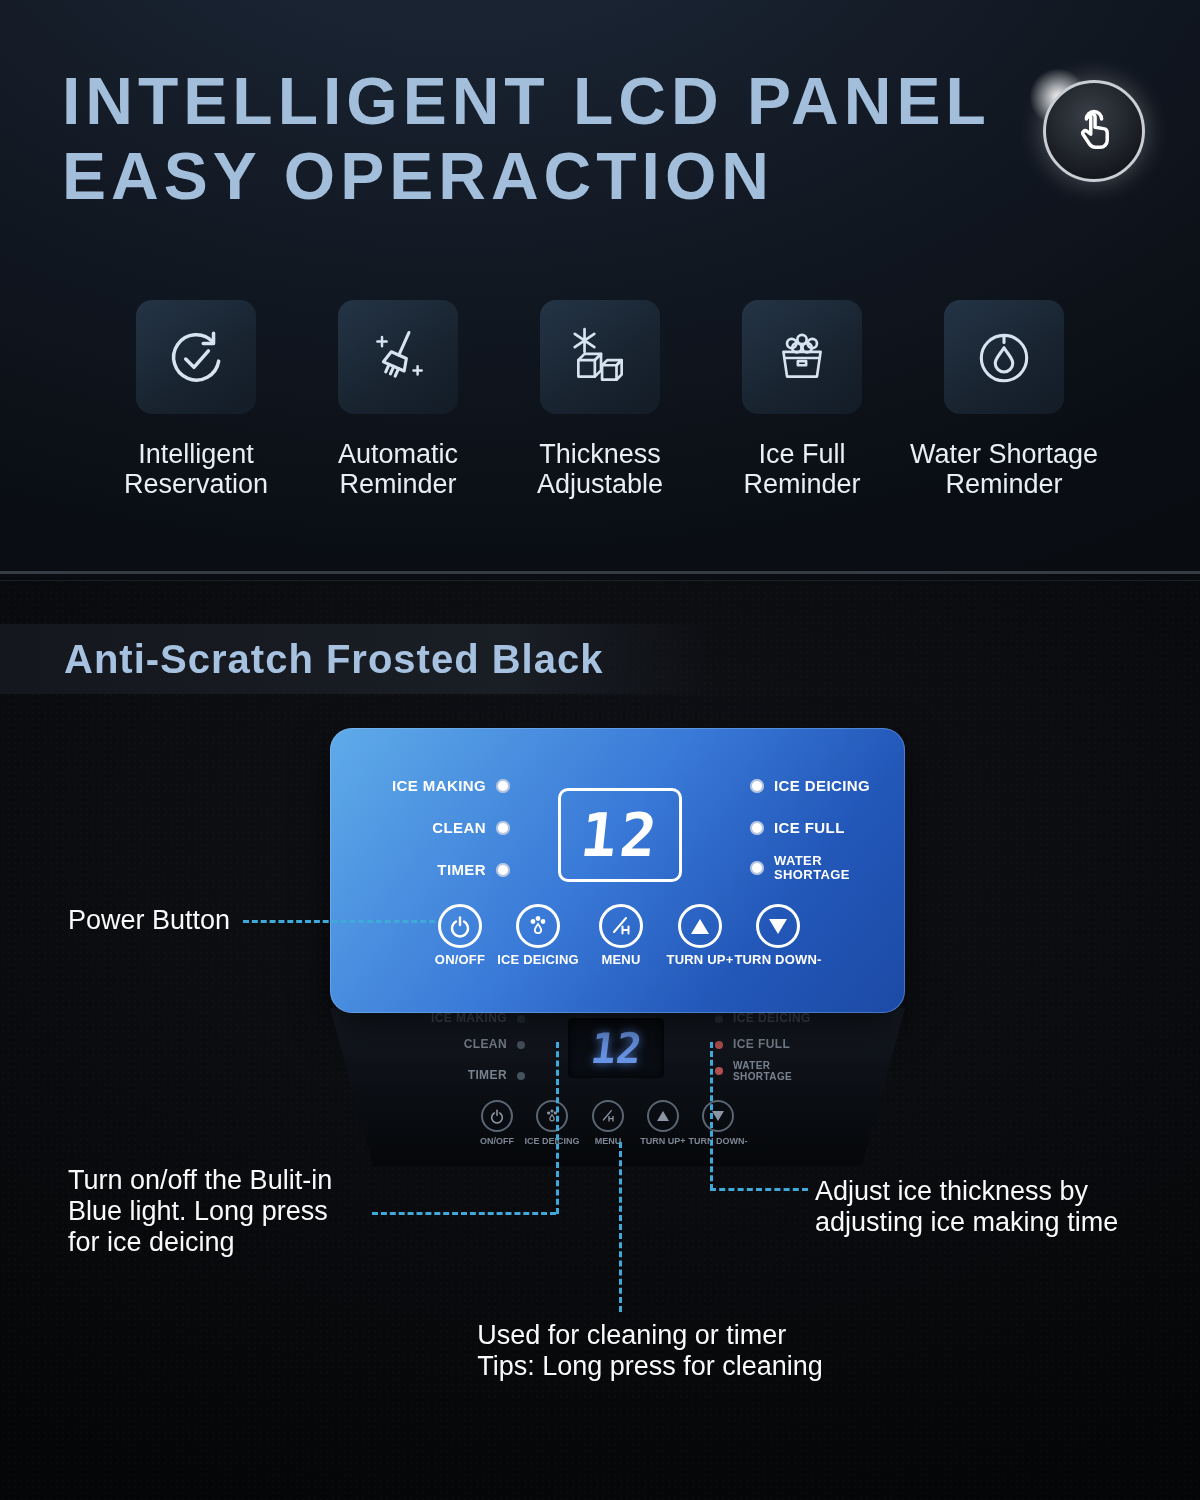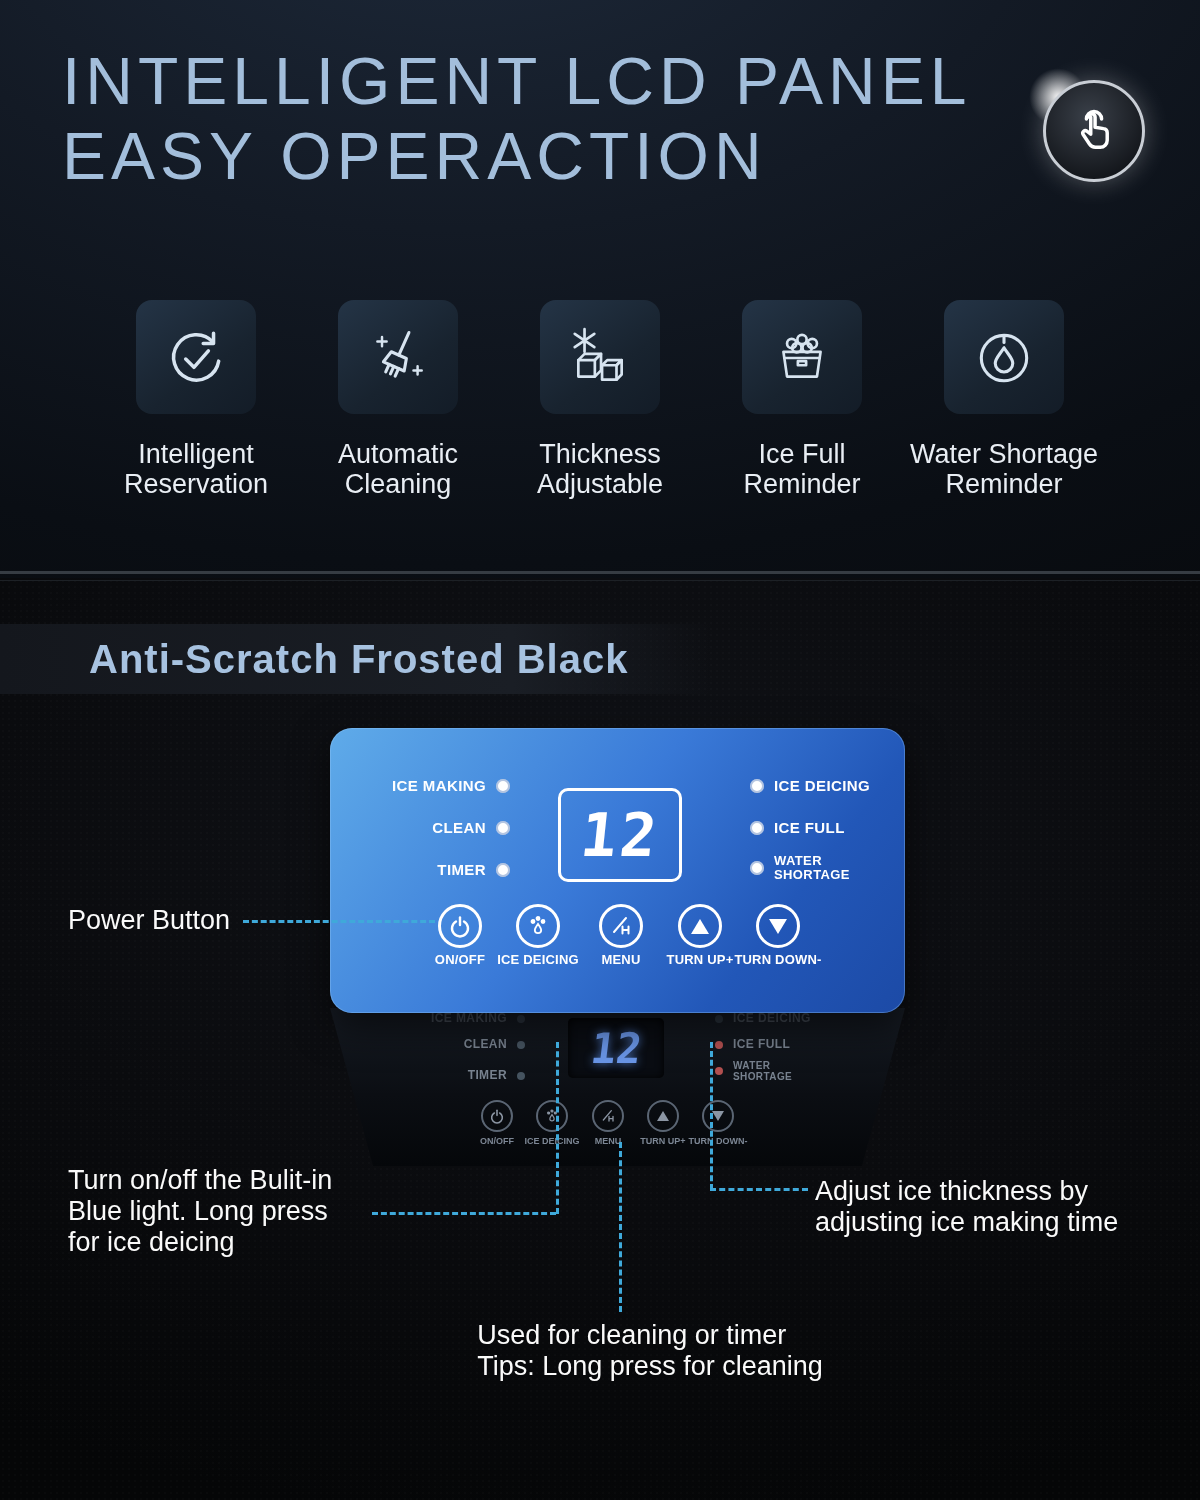--- a/index.html
+++ b/index.html
@@ -10,41 +10,41 @@
   .top-bg { position:absolute; left:0; top:0; width:1200px; height:578px;
     background: radial-gradient(130% 170% at 38% -25%, #1e2a3b 0%, #131a25 38%, #0a0e14 72%, #07090c 100%); }
   .bottom-bg { position:absolute; left:0; top:578px; width:1200px; height:922px;
     background: radial-gradient(95% 75% at 50% 28%, #101217 0%, #0a0b0e 55%, #050607 100%); }
   .bottom-bg::after { content:""; position:absolute; inset:0;
     background-image: radial-gradient(rgba(255,255,255,0.015) 1px, transparent 1px);
     background-size:6px 6px; }
   .divider1 { position:absolute; left:0; top:571px; width:1200px; height:3px; background:#363c43; }
   .divider2 { position:absolute; left:0; top:580px; width:1200px; height:1px; background:#1d2126; }
 
-  .title { position:absolute; left:62px; top:44px; font-size:66px; font-weight:normal;
+  .title { position:absolute; left:62px; top:64px; font-size:66px; font-weight:bold;
     letter-spacing:5px; line-height:1.14; color:#a3bedb; white-space:pre-line; }
 
   .touch-wrap { position:absolute; left:1043px; top:80px; width:102px; height:102px; }
   .touch-flare { position:absolute; left:-14px; top:-12px; width:58px; height:58px;
     background: radial-gradient(circle, rgba(255,255,255,.95) 0%, rgba(255,255,255,0) 70%); }
   .touch-circle { position:absolute; inset:0; border-radius:50%; border:3px solid #c9ced5;
     background: radial-gradient(circle at 45% 35%, #3a4049 0%, #14171c 75%);
     box-shadow: 0 0 26px rgba(255,255,255,.28); display:flex; align-items:center; justify-content:center; }
 
   .features { position:absolute; left:95px; top:300px; width:1010px; display:flex; }
   .feature { width:202px; display:flex; flex-direction:column; align-items:center; }
   .tile { width:120px; height:114px; border-radius:16px;
     background: linear-gradient(145deg, #243446 0%, #18232f 60%, #131c27 100%);
     display:flex; align-items:center; justify-content:center; }
   .feature-label { margin-top:26px; font-size:27px; color:#e9eef4; text-align:center;
     line-height:1.1; white-space:pre-line; }
 
   .band { position:absolute; left:0; top:624px; width:712px; height:70px;
     background: linear-gradient(90deg, #14171d 0%, #1a1e25 72%, rgba(22,26,32,0) 100%);
-    display:flex; align-items:center;padding-left:25px; }
+    display:flex; align-items:center; }
   .band h2 { margin-left:64px; font-size:40px; font-weight:bold; letter-spacing:1px; color:#a7c2e0; }
 
   
   .lcd { position:absolute; left:330px; top:728px; width:575px; height:285px; border-radius:22px;
     background: linear-gradient(128deg, #5fabe9 0%, #3a7ad8 45%, #2257b8 75%, #1c4aa6 100%);
     box-shadow: 0 14px 38px rgba(0,0,0,.6), inset 0 0 0 1px rgba(150,200,250,.35); z-index:3; }
   .ind-row { position:absolute; display:flex; align-items:center; gap:10px; }
   .ind-label { font-size:15px; font-weight:bold; color:#fff; letter-spacing:.4px;
     white-space:pre-line; line-height:1.1; }
   .dot { width:14px; height:14px; border-radius:50%; background:#fff; flex:0 0 auto;
@@ -134,21 +134,21 @@
           <g transform="rotate(24 32 32)">
             <path d="M32 6 V30"></path>
             <path d="M24 30 h16 l3 12 h-22 z"></path>
             <path d="M27 42 v8 M32 42 v8 M37 42 v8"></path>
           </g>
           <path stroke-width="2.4" d="M12 17 h9 M16.5 12.5 v9"></path>
           <path stroke-width="2.4" d="M47 45 h8 M51 41 v8"></path>
         </svg>
       </div>
       <div class="feature-label">Automatic
-Cleaning</div>
+Reminder</div>
     </div>
     <div class="feature">
       <div class="tile">
         <svg class="icon" width="66" height="66" viewBox="0 0 64 64" fill="none" stroke="#d7e4f0" stroke-width="2.6" stroke-linecap="round" stroke-linejoin="round">
           <path d="M17 5 V27 M7.5 9.5 L26.5 22.5 M26.5 9.5 L7.5 22.5"></path>
           <rect x="11" y="35" width="16" height="16"></rect>
           <path d="M11 35 L17 29 L33 29 L27 35"></path>
           <path d="M27 35 L33 29 L33 45 L27 51"></path>
           <rect x="34" y="40" width="14" height="14"></rect>
           <path d="M34 40 L39 35 L53 35 L48 40"></path>

